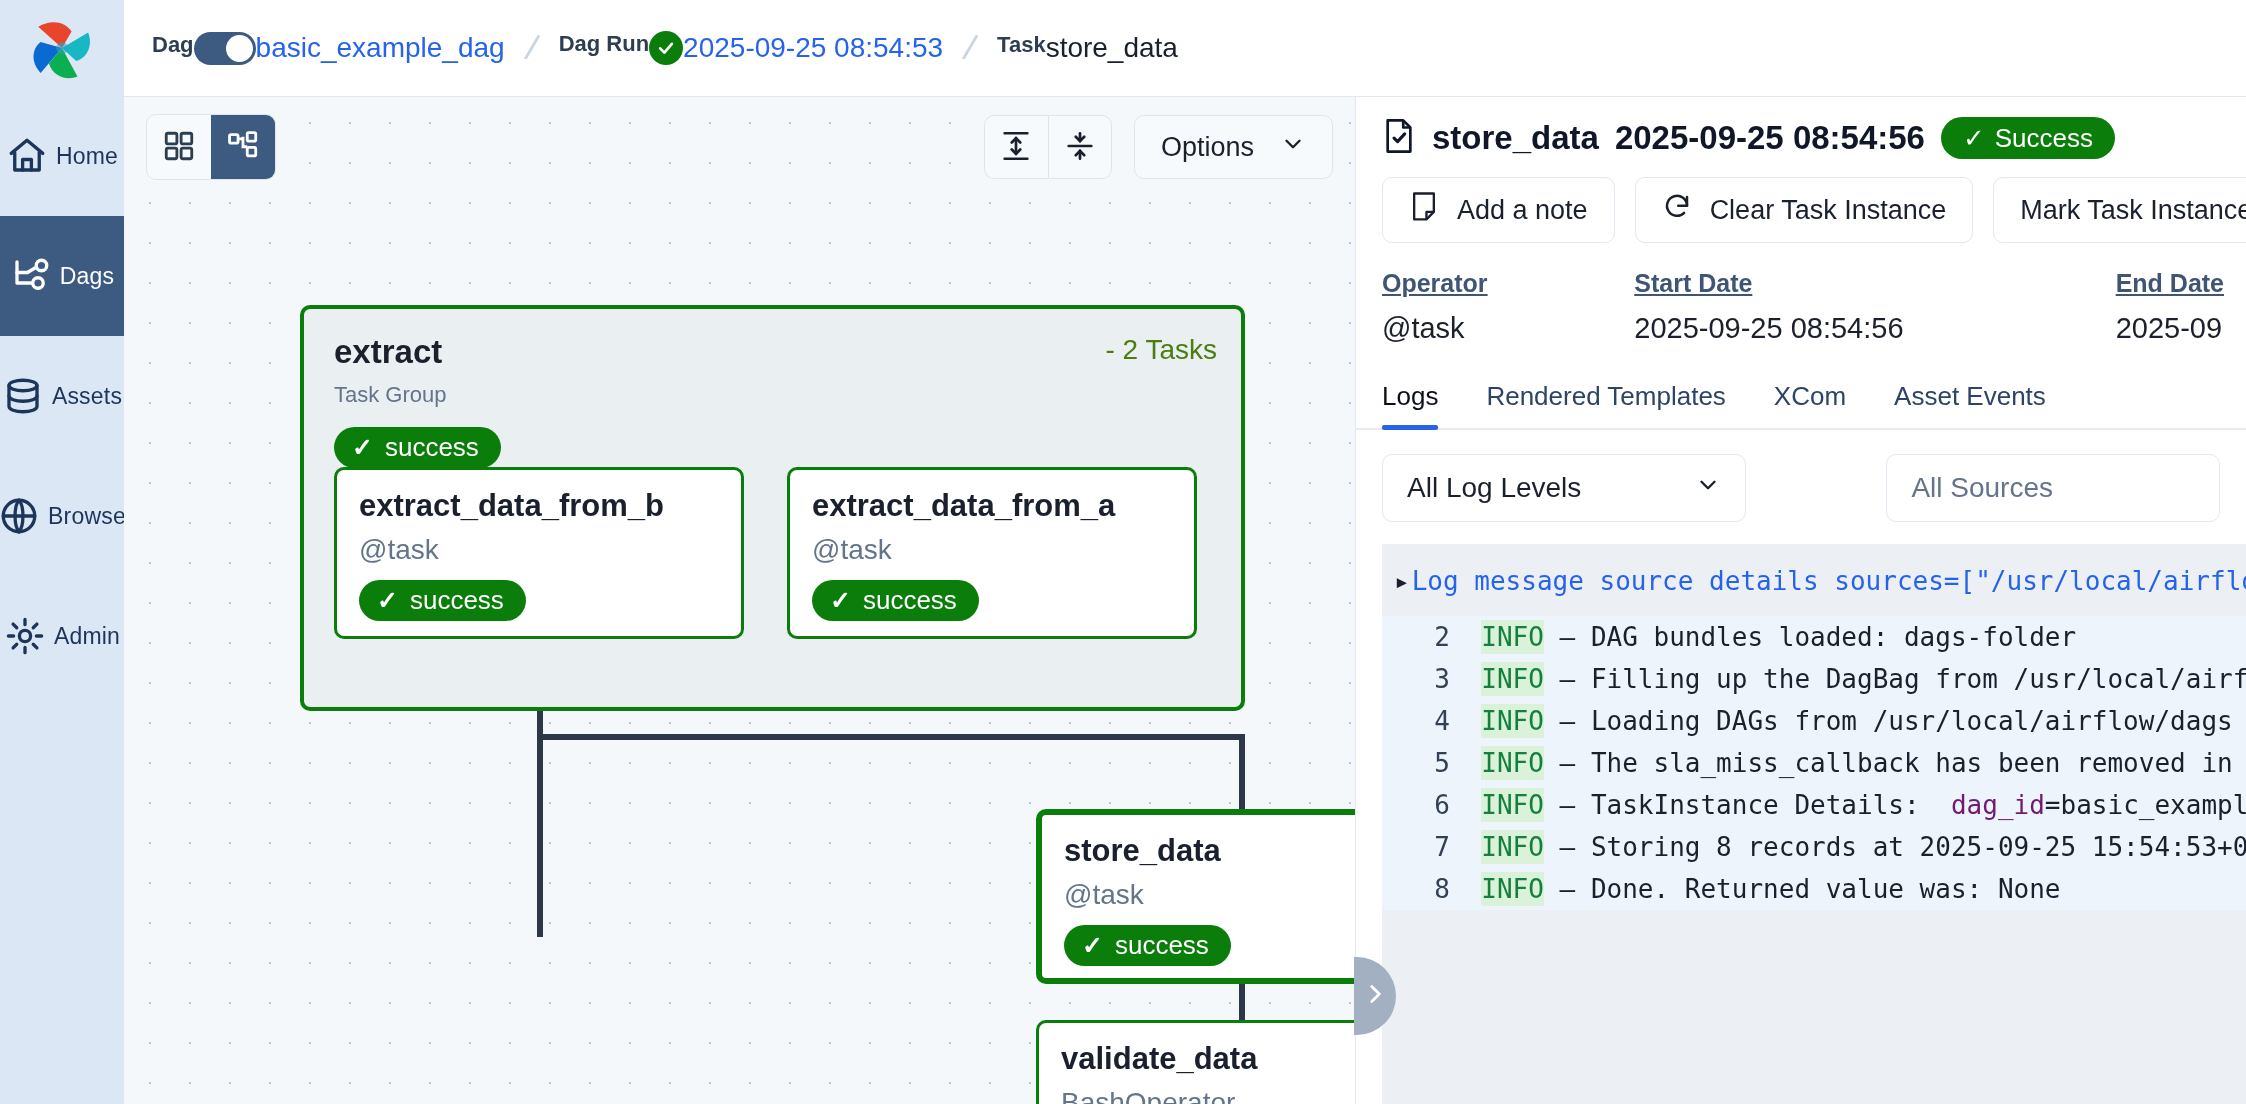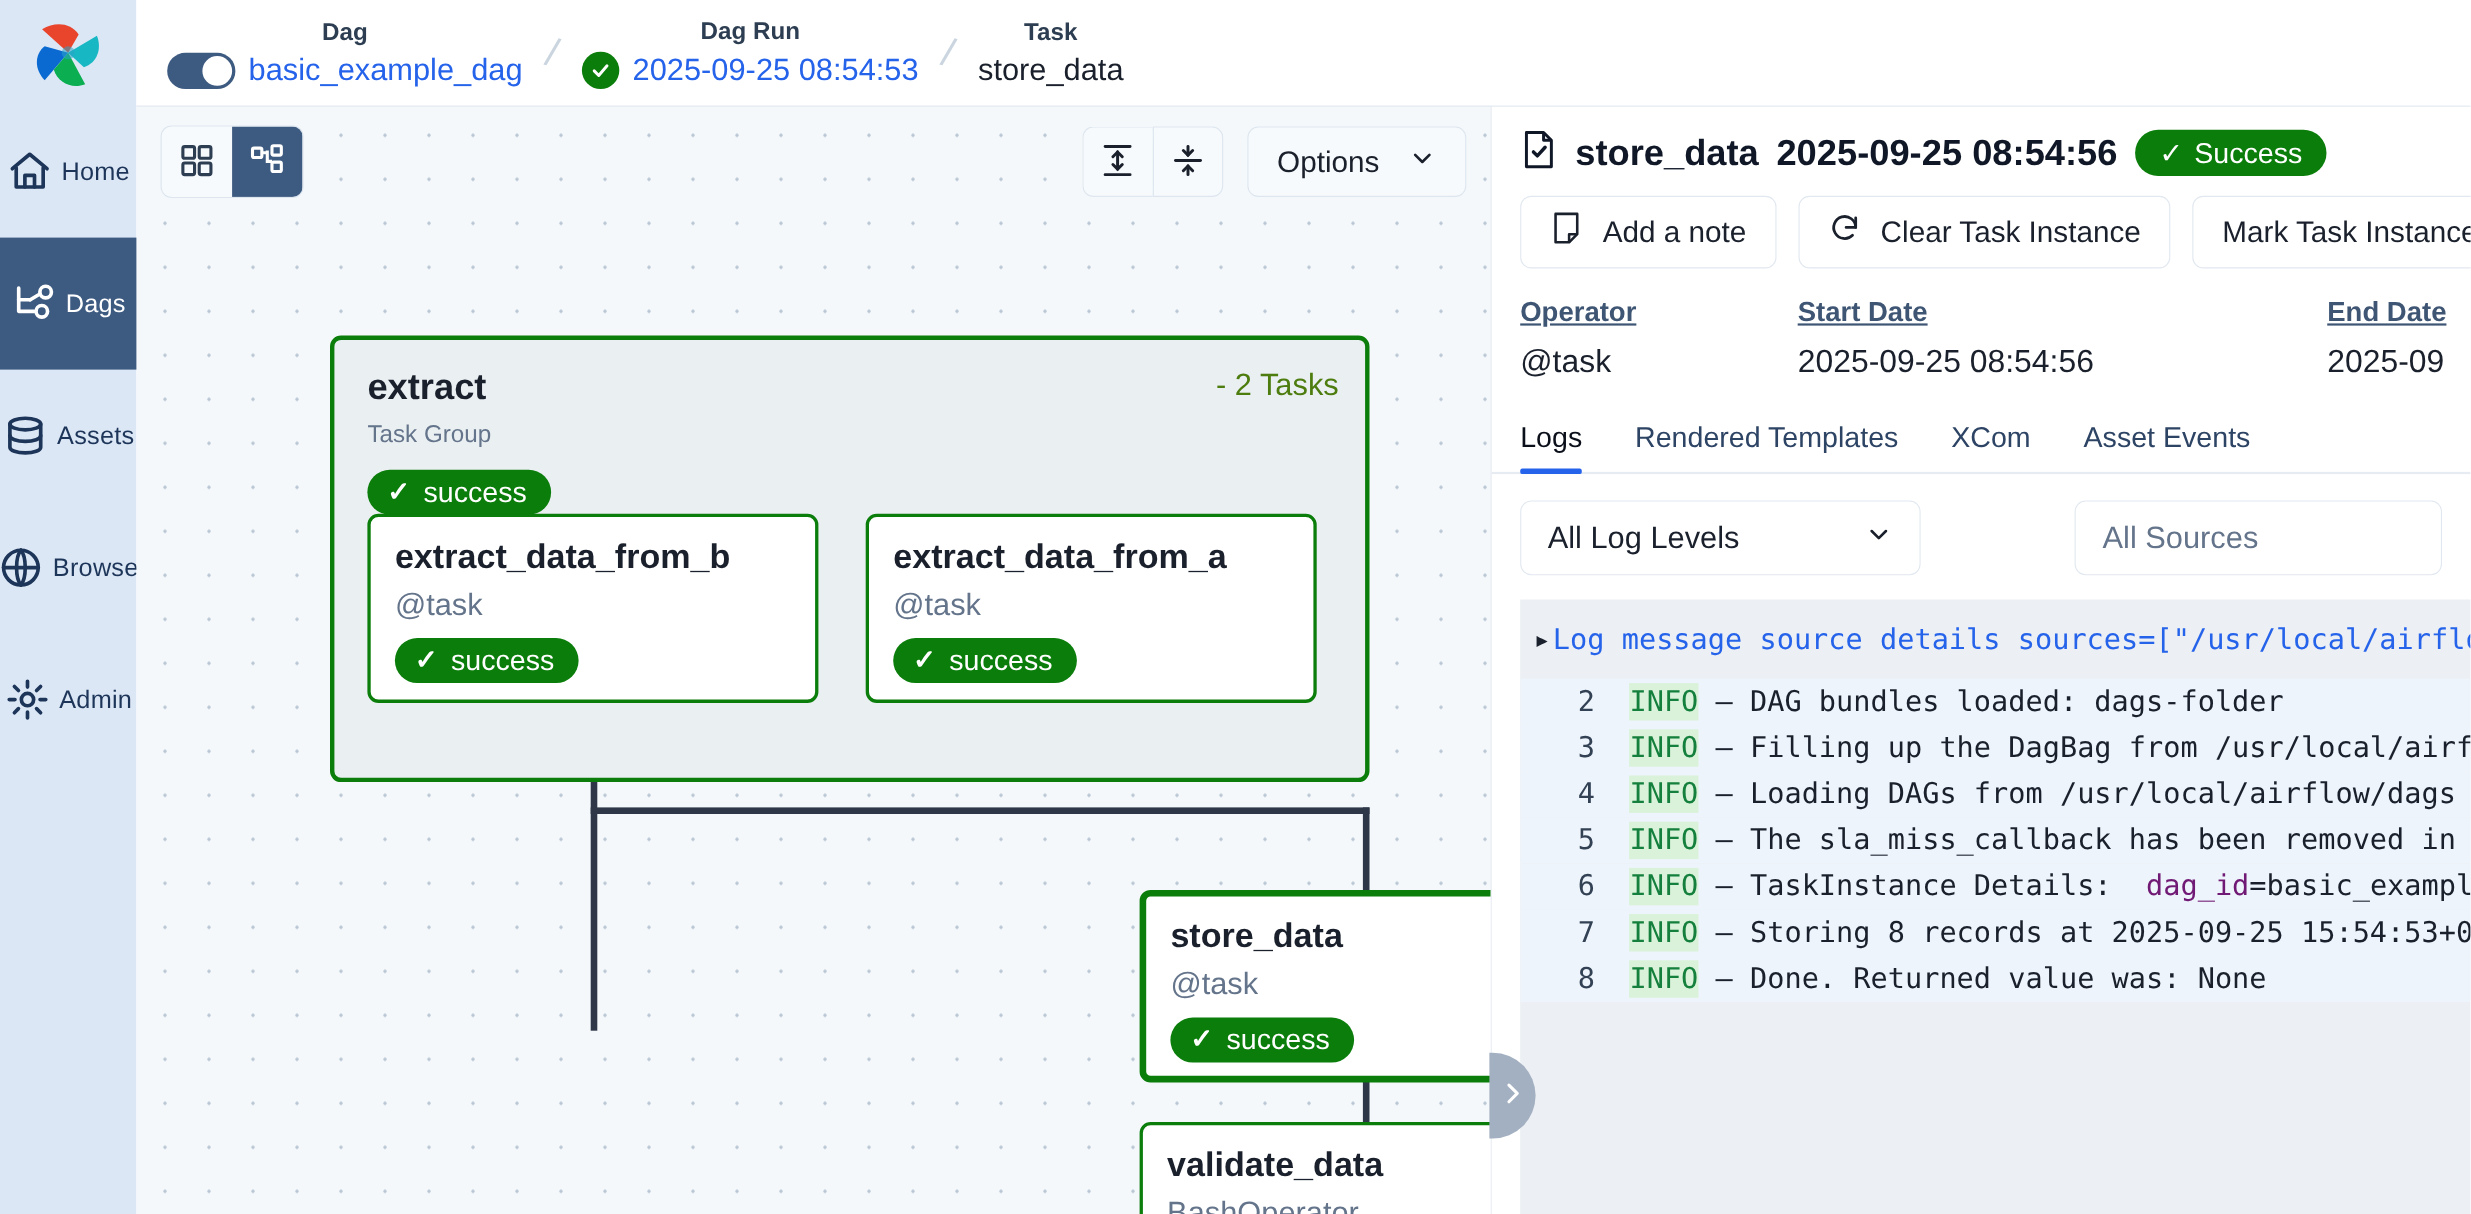--- a/index.html
+++ b/index.html
@@ -32,23 +32,23 @@
   .nav-item.active { background: #3d5a80; color: #ffffff; }
   .nav-label { font-size: 23px; font-weight: 400; letter-spacing: .2px; }
   .nav-icon { width: 42px; height: 42px; display: block; }
 
   
   .right-side { flex: 1; display: flex; flex-direction: column; min-width: 0; }
   .breadcrumb {
     height: 96px; background: #fff; display: flex; align-items: center;
     padding-left: 28px; gap: 0px; flex: 0 0 96px;
   }
-  .crumb { display: flex; flex-direction: column; justify-content: center; text-align: center; }
+  .crumb { display: flex; flex-direction: row; justify-content: center; }
   .crumb-label { font-size: 22px; font-weight: 700; color: #2d3e52; margin-bottom: 6px; }
-  .crumb-value { display: flex; align-items: center; gap: 12px; }
+  .crumb-value { display: flex; align-items: center; }
   .crumb-link { font-size: 28px; color: #2563eb; font-weight: 400; }
   .crumb-plain { font-size: 28px; color: #1a202c; font-weight: 400; }
   .toggle-switch {
     width: 62px; height: 33px; border-radius: 17px; background: #3d5a80;
     position: relative; flex: 0 0 62px; cursor: pointer;
   }
   .toggle-switch::after {
     content: ""; position: absolute; right: 3px; top: 3px;
     width: 27px; height: 27px; border-radius: 50%; background: #fff;
   }

